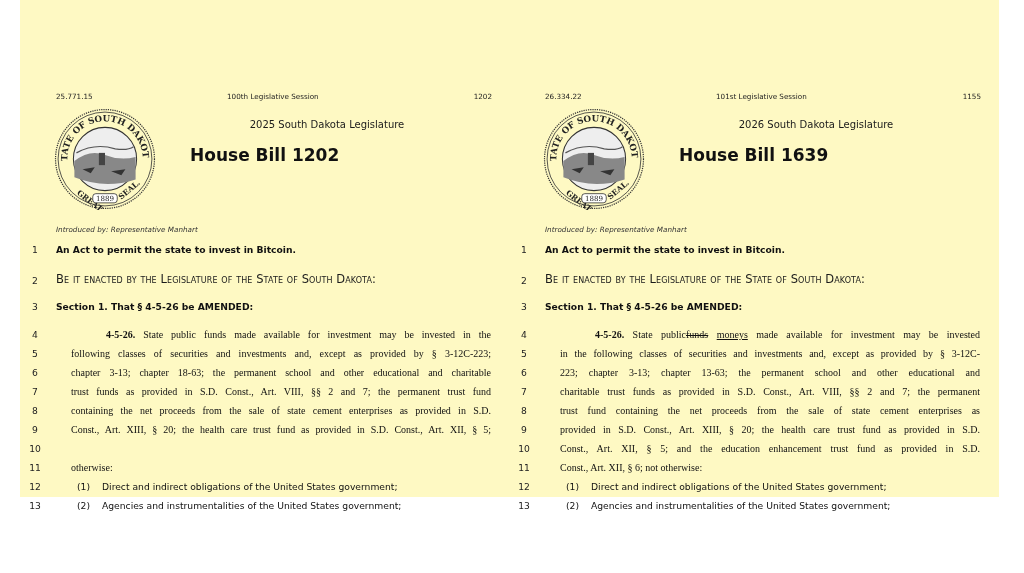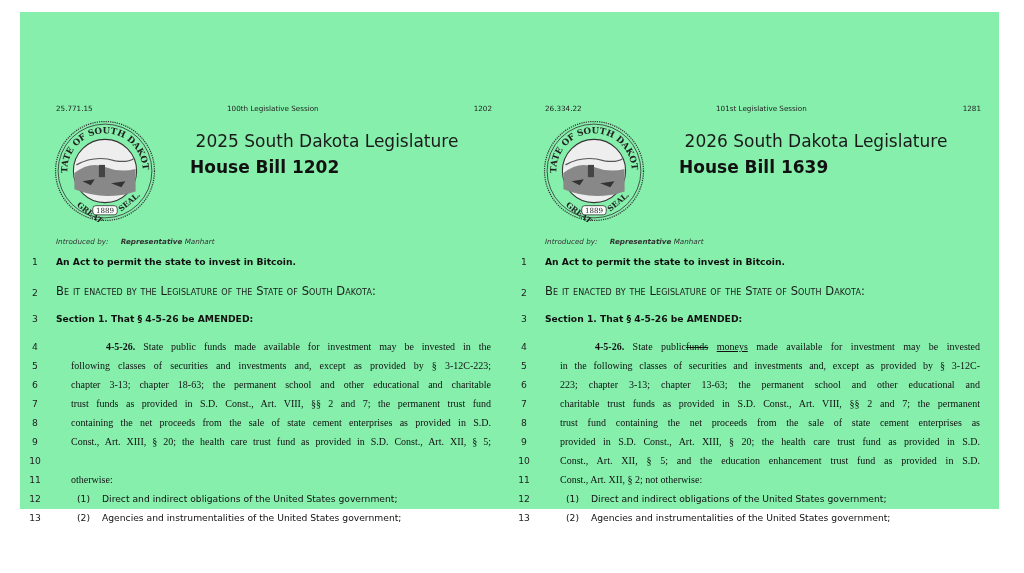--- a/index.html
+++ b/index.html
@@ -10,24 +10,24 @@
   body {
     width: 1024px;
     height: 573px;
     position: relative;
     overflow: hidden;
     font-family: "DejaVu Sans", "Liberation Sans", sans-serif;
     color: #111111;
   }
   .page {
     position: absolute;
-    top: 12px;
+    top: 0;
     width: 490px;
     height: 497px;
-    background: #86efac;
+    background: #fef9c3;
   }
   .page.left { left: 20px; }
   .page.right { left: 509px; }
 
   .hdr {
     position: absolute;
     top: 92px;
     font-size: 7.2px;
     color: #222;
     white-space: nowrap;
@@ -43,21 +43,21 @@
     width: 102px;
     height: 102px;
   }
 
   .title-year {
     position: absolute;
     top: 119px;
     left: 170px;
     width: 274px;
     text-align: center;
-    font-size: 17px;
+    font-size: 10px;
     color: #1a1a1a;
     white-space: nowrap;
   }
   .title-bill {
     position: absolute;
     top: 145px;
     left: 170px;
     width: 274px;
     font-size: 17px;
     font-weight: bold;
@@ -67,21 +67,21 @@
 
   .intro {
     position: absolute;
     top: 225px;
     left: 36px;
     font-size: 7.2px;
     font-style: italic;
     color: #333;
     white-space: nowrap;
   }
-  .intro b { font-weight: bold; margin-left: 10px; }
+  .intro b { font-weight: normal; }
 
   .ln {
     position: absolute;
     left: 0;
     width: 30px;
     text-align: center;
     font-size: 9.2px;
     color: #222;
   }
   .row {
@@ -199,21 +199,21 @@
 
   <div class="ln" style="top:500px">13</div>
   <div class="item" style="top:500px">
     <span class="mk">(2)</span><span>Agencies and instrumentalities of the United States government;</span>
   </div>
 </div>
 
 <div class="page right">
   <div class="hdr code">26.334.22</div>
   <div class="hdr session">101st Legislative Session</div>
-  <div class="hdr num">1281</div>
+  <div class="hdr num">1155</div>
 
   <svg class="seal" viewBox="0 0 100 100">
     <circle cx="50" cy="50" r="48.5" fill="none" stroke="#333" stroke-width="1.2" stroke-dasharray="1.2 1"></circle>
     <circle cx="50" cy="50" r="46" fill="none" stroke="#333" stroke-width="0.8"></circle>
     <circle cx="50" cy="50" r="31" fill="#eee" stroke="#333" stroke-width="1"></circle>
     <path d="M20 52 Q35 40 50 46 T80 48 L80 70 Q50 80 20 68 Z" fill="#888"></path>
     <path d="M22 44 Q40 34 60 40 Q72 42 78 38" fill="none" stroke="#555" stroke-width="1.2"></path>
     <rect x="44" y="44" width="6" height="12" fill="#444"></rect>
     <path d="M28 60 L40 58 L36 64 Z M56 62 L70 60 L66 66 Z" fill="#333"></path>
     <path id="sealArcR" d="M13 50 A37 37 0 0 1 87 50" fill="none"></path>
@@ -262,21 +262,21 @@
   <div class="ln" style="top:405px">8</div>
   <div class="body-line" style="top:405px">trust fund containing the net proceeds from the sale of state cement enterprises as</div>
 
   <div class="ln" style="top:424px">9</div>
   <div class="body-line" style="top:424px">provided in S.D. Const., Art. XIII, § 20; the health care trust fund as provided in S.D.</div>
 
   <div class="ln" style="top:443px">10</div>
   <div class="body-line" style="top:443px">Const., Art. XII, § 5; and the education enhancement trust fund as provided in S.D.</div>
 
   <div class="ln" style="top:462px">11</div>
-  <div class="body-line last" style="top:462px">Const., Art. XII, § 2; not otherwise:</div>
+  <div class="body-line last" style="top:462px">Const., Art. XII, § 6; not otherwise:</div>
 
   <div class="ln" style="top:481px">12</div>
   <div class="item" style="top:481px">
     <span class="mk">(1)</span><span>Direct and indirect obligations of the United States government;</span>
   </div>
 
   <div class="ln" style="top:500px">13</div>
   <div class="item" style="top:500px">
     <span class="mk">(2)</span><span>Agencies and instrumentalities of the United States government;</span>
   </div>

